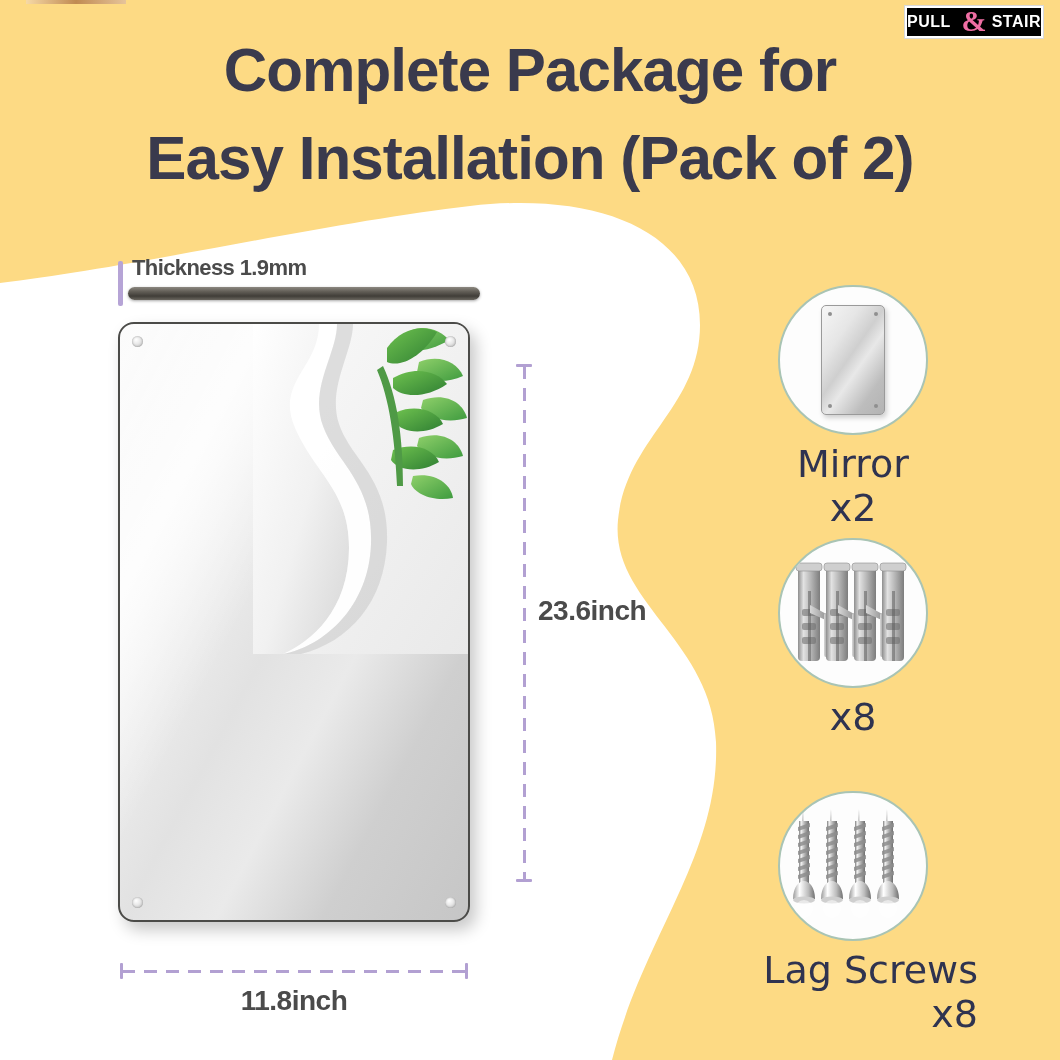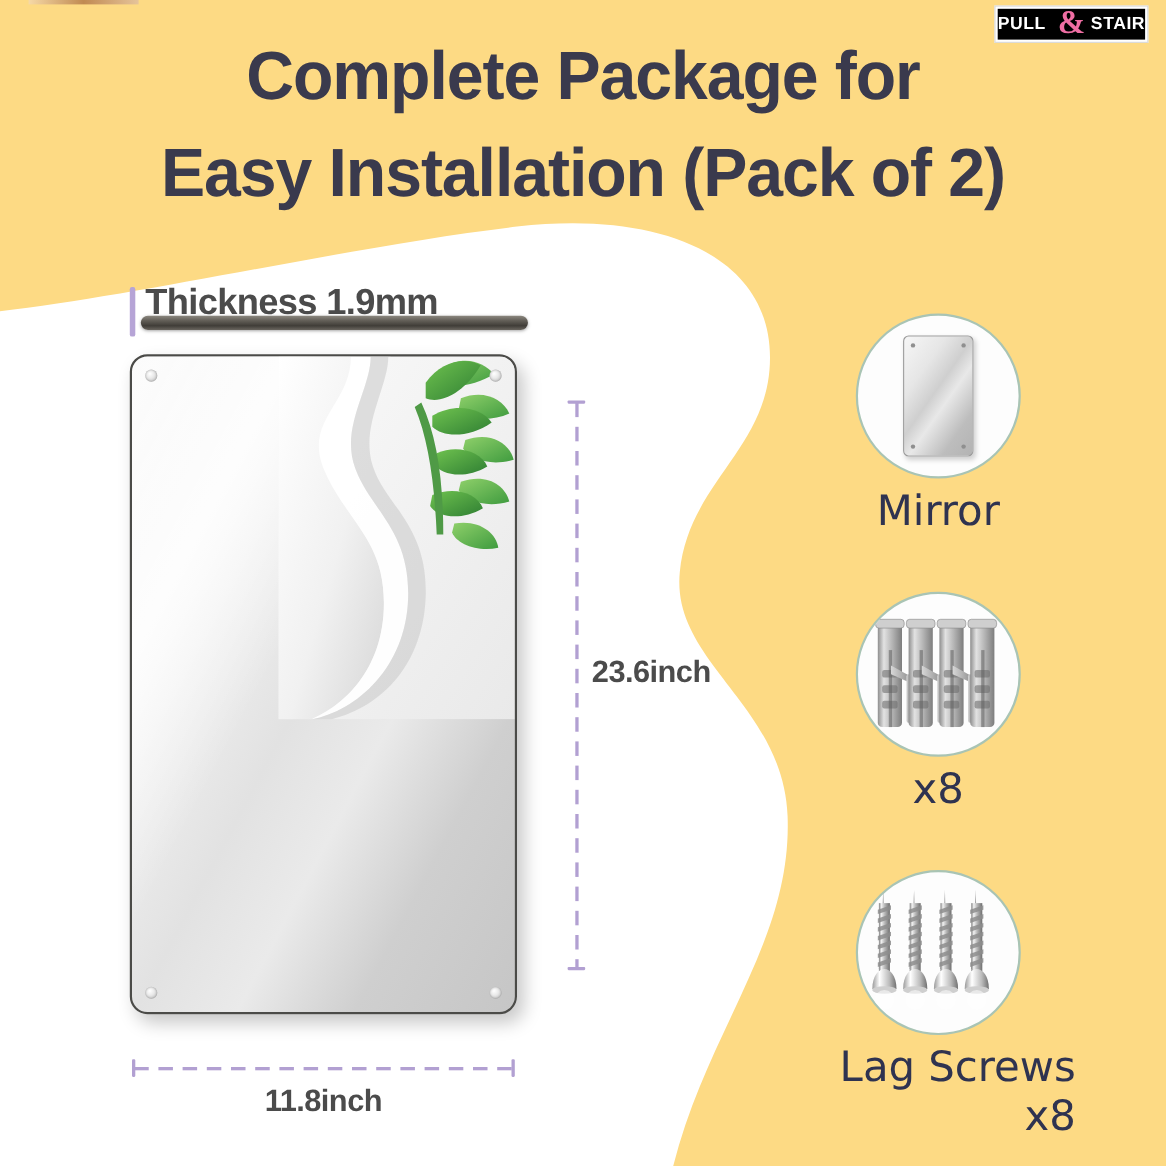--- a/index.html
+++ b/index.html
@@ -62,21 +62,21 @@
   .headline .l1,.headline .l2{display:block;white-space:nowrap;}
 
   
   .thick-wrap{position:absolute;left:118px;top:255px;width:380px;height:55px;}
   .thick-tick{
     position:absolute;left:0;top:6px;width:5px;height:45px;
     background:#b6a4d6;border-radius:2px;
   }
   .thick-label{
     position:absolute;left:14px;top:0;
-    font-size:33px;font-weight:bold;color:#4b4b4b;
+    font-size:22px;font-weight:bold;color:#4b4b4b;
     letter-spacing:-.6px;white-space:nowrap;
   }
   .thick-bar{
     position:absolute;left:10px;top:32px;width:352px;height:13px;
     border-radius:7px;
     background:linear-gradient(180deg,#8c8880 0%,#625e57 35%,#403d38 70%,#6a665f 100%);
     box-shadow:0 1px 3px rgba(0,0,0,.35);
   }
 
   
@@ -299,20 +299,21 @@
     <div class="part-circle">
       <div class="mini-mirror">
         <i class="a"></i>
           <i class="b"></i>
           <i class="c"></i>
           <i class="d"></i>
       </div>
     </div>
     <div class="part-label">
       <span>Mirror</span>
+      <span class="part-qty">x2</span>
     </div>
   </div>
 
   <div class="part" id="part-anchors">
     <div class="part-circle">
       <svg width="118" height="104" viewBox="0 0 118 104">
         <defs>
           <linearGradient id="anch" x1="0" y1="0" x2="1" y2="0">
             <stop offset="0%" stop-color="#8e8e8e"></stop>
             <stop offset="25%" stop-color="#e2e2e2"></stop>

